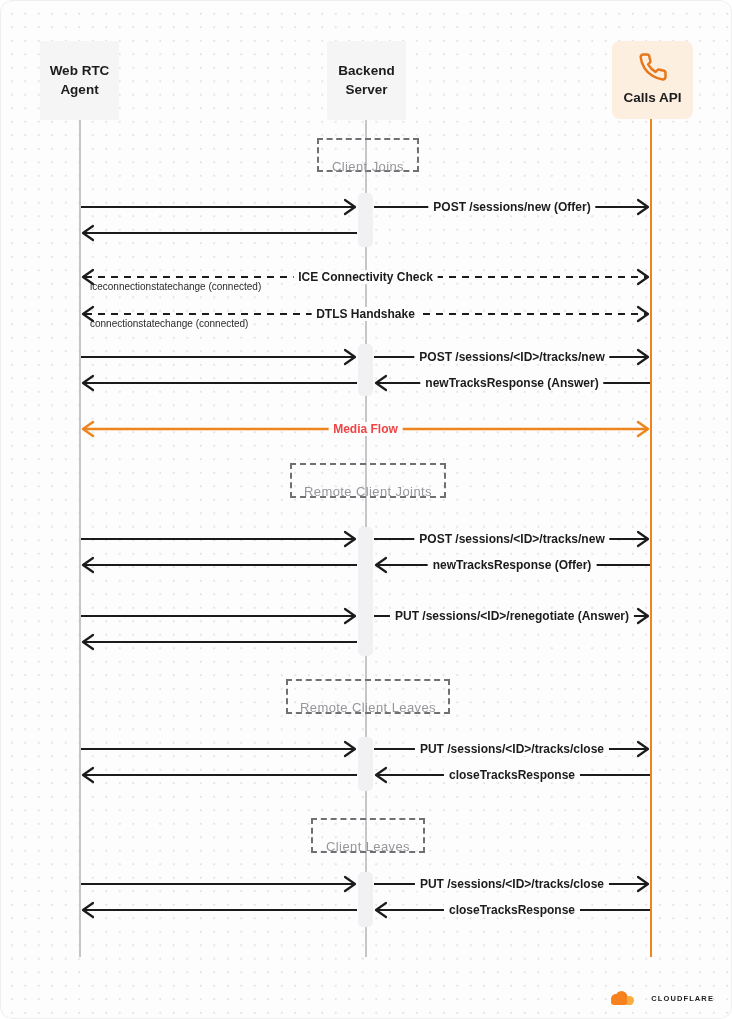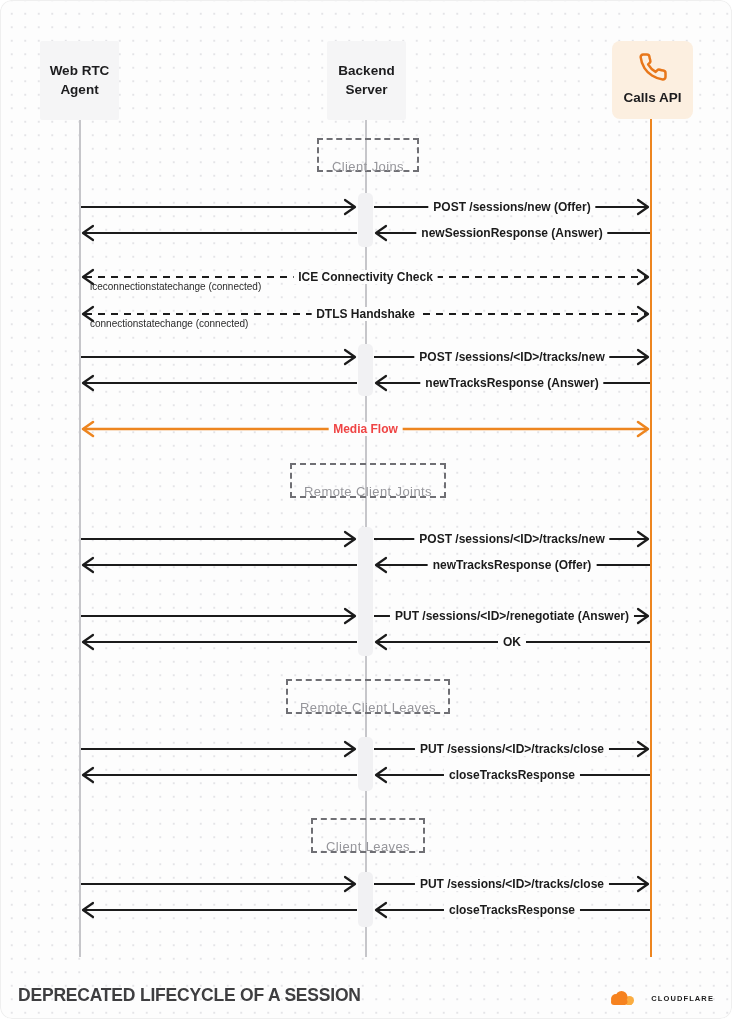--- a/index.html
+++ b/index.html
@@ -60,21 +60,20 @@
   </div>
   <div class="actor calls" style="left:612px;top:41px;width:81px;height:78px;">
     <span style="display:block;height:30px;">
       <svg width="30" height="30" viewBox="0 0 24 24" fill="none" stroke="#E8771A" stroke-width="2" stroke-linecap="round" stroke-linejoin="round">
         <path d="M22 16.92v3a2 2 0 0 1-2.18 2 19.79 19.79 0 0 1-8.63-3.07 19.5 19.5 0 0 1-6-6 19.79 19.79 0 0 1-3.07-8.67A2 2 0 0 1 4.11 2h3a2 2 0 0 1 2 1.72 12.84 12.84 0 0 0 .7 2.81 2 2 0 0 1-.45 2.11L8.09 9.91a16 16 0 0 0 6 6l1.27-1.27a2 2 0 0 1 2.11-.45 12.84 12.84 0 0 0 2.81.7A2 2 0 0 1 22 16.92z"></path>
       </svg>
     </span>
     <span>Calls API</span>
   </div>
 
-  <div class="footer-title">DEPRECATED LIFECYCLE OF A SESSION</div>
   <div class="brand">
     <span style="display:block;height:17px;">
       <svg width="28" height="17" viewBox="0 0 28 17">
         <circle cx="21.5" cy="10.5" r="4.5" fill="#FBAD41"></circle>
         <circle cx="8" cy="9" r="5" fill="#F6821F"></circle>
         <circle cx="13.5" cy="7" r="6" fill="#F6821F"></circle>
         <rect x="3" y="9" width="16.5" height="6" rx="3" fill="#F6821F"></rect>
         <path d="M18 15 L24 15 L21 11 Z" fill="#FBAD41"></path>
       </svg>
     </span>
@@ -104,27 +103,20 @@
         <polyline points="264,6 274,13 264,20" fill="none" stroke="#1B1B1B" stroke-width="2.2" stroke-linecap="round" stroke-linejoin="round"></polyline>
       </svg>
     </div>
     <div class="msg" style="left: 374px; top: 194px; width: 276px; height: 26px;">
       <svg width="276" height="26" viewBox="0 0 276 26">
         <line x1="0" y1="13" x2="272" y2="13" stroke="#1B1B1B" stroke-width="2.2"></line>
         <polyline points="264,6 274,13 264,20" fill="none" stroke="#1B1B1B" stroke-width="2.2" stroke-linecap="round" stroke-linejoin="round"></polyline>
       </svg>
       <span class="mlabel">POST /sessions/new (Offer)</span>
     </div>
-    <div class="msg" style="left: 374px; top: 220px; width: 276px; height: 26px;">
-      <svg width="276" height="26" viewBox="0 0 276 26">
-        <line x1="4" y1="13" x2="276" y2="13" stroke="#1B1B1B" stroke-width="2.2"></line>
-        <polyline points="12,6 2,13 12,20" fill="none" stroke="#1B1B1B" stroke-width="2.2" stroke-linecap="round" stroke-linejoin="round"></polyline>
-      </svg>
-      <span class="mlabel">newSessionResponse (Answer)</span>
-    </div>
     <div class="msg" style="left: 81px; top: 220px; width: 276px; height: 26px;">
       <svg width="276" height="26" viewBox="0 0 276 26">
         <line x1="4" y1="13" x2="276" y2="13" stroke="#1B1B1B" stroke-width="2.2"></line>
         <polyline points="12,6 2,13 12,20" fill="none" stroke="#1B1B1B" stroke-width="2.2" stroke-linecap="round" stroke-linejoin="round"></polyline>
       </svg>
     </div>
     <div class="msg" style="left: 81px; top: 264px; width: 569px; height: 26px;">
       <svg width="569" height="26" viewBox="0 0 569 26">
         <line x1="4" y1="13" x2="565" y2="13" stroke="#1B1B1B" stroke-width="2.2" stroke-dasharray="7 6"></line>
         <polyline points="557,6 567,13 557,20" fill="none" stroke="#1B1B1B" stroke-width="2.2" stroke-linecap="round" stroke-linejoin="round"></polyline>
@@ -208,27 +200,20 @@
         <polyline points="264,6 274,13 264,20" fill="none" stroke="#1B1B1B" stroke-width="2.2" stroke-linecap="round" stroke-linejoin="round"></polyline>
       </svg>
     </div>
     <div class="msg" style="left: 374px; top: 603px; width: 276px; height: 26px;">
       <svg width="276" height="26" viewBox="0 0 276 26">
         <line x1="0" y1="13" x2="272" y2="13" stroke="#1B1B1B" stroke-width="2.2"></line>
         <polyline points="264,6 274,13 264,20" fill="none" stroke="#1B1B1B" stroke-width="2.2" stroke-linecap="round" stroke-linejoin="round"></polyline>
       </svg>
       <span class="mlabel">PUT /sessions/&lt;ID&gt;/renegotiate (Answer)</span>
     </div>
-    <div class="msg" style="left: 374px; top: 629px; width: 276px; height: 26px;">
-      <svg width="276" height="26" viewBox="0 0 276 26">
-        <line x1="4" y1="13" x2="276" y2="13" stroke="#1B1B1B" stroke-width="2.2"></line>
-        <polyline points="12,6 2,13 12,20" fill="none" stroke="#1B1B1B" stroke-width="2.2" stroke-linecap="round" stroke-linejoin="round"></polyline>
-      </svg>
-      <span class="mlabel">OK</span>
-    </div>
     <div class="msg" style="left: 81px; top: 629px; width: 276px; height: 26px;">
       <svg width="276" height="26" viewBox="0 0 276 26">
         <line x1="4" y1="13" x2="276" y2="13" stroke="#1B1B1B" stroke-width="2.2"></line>
         <polyline points="12,6 2,13 12,20" fill="none" stroke="#1B1B1B" stroke-width="2.2" stroke-linecap="round" stroke-linejoin="round"></polyline>
       </svg>
     </div>
     <div class="msg" style="left: 81px; top: 736px; width: 276px; height: 26px;">
       <svg width="276" height="26" viewBox="0 0 276 26">
         <line x1="0" y1="13" x2="272" y2="13" stroke="#1B1B1B" stroke-width="2.2"></line>
         <polyline points="264,6 274,13 264,20" fill="none" stroke="#1B1B1B" stroke-width="2.2" stroke-linecap="round" stroke-linejoin="round"></polyline>

